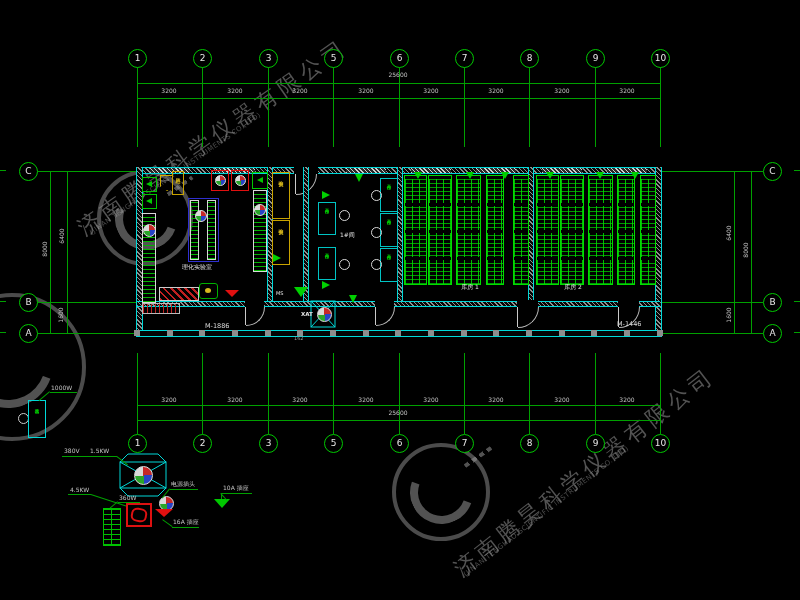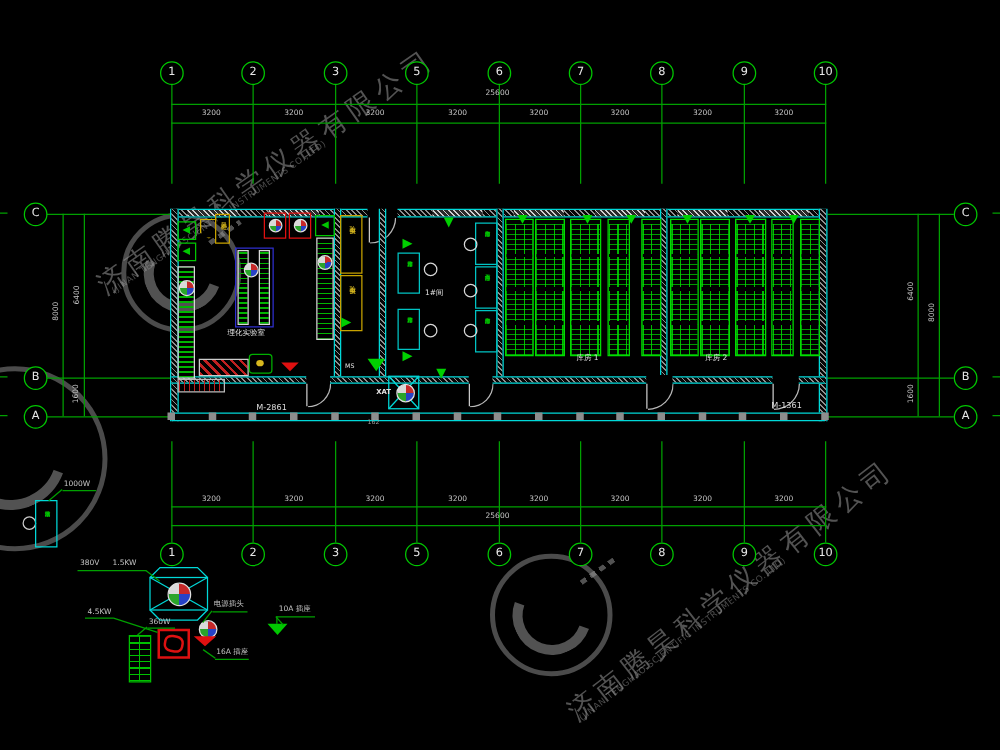--- a/index.html
+++ b/index.html
@@ -206,22 +206,22 @@
     <div class="sq" style="left:363px;top:330px;"></div>
     <div class="sq" style="left:395px;top:330px;"></div>
     <div class="sq" style="left:428px;top:330px;"></div>
     <div class="sq" style="left:461px;top:330px;"></div>
     <div class="sq" style="left:493px;top:330px;"></div>
     <div class="sq" style="left:526px;top:330px;"></div>
     <div class="sq" style="left:559px;top:330px;"></div>
     <div class="sq" style="left:591px;top:330px;"></div>
     <div class="sq" style="left:624px;top:330px;"></div>
     <div class="sq" style="left:657px;top:330px;"></div>
-    <div class="dim" style="left:205px;top:323px;font-size:6.5px;color:#ddd;">M-2861</div>
-    <div class="dim" style="left:617px;top:321px;font-size:6.5px;color:#ddd;">M-1361</div>
+    <div class="dim" style="left:205px;top:323px;font-size:6.5px;color:#ddd;">M-1886</div>
+    <div class="dim" style="left:617px;top:321px;font-size:6.5px;color:#ddd;">M-1446</div>
     <div class="dim" style="left:294px;top:336px;font-size:5px;color:#999;">162</div>
   </div>
 
   <div>
     <div class="gunit" style="left:142px;top:177px;width:13px;height:13px;">
         <span class="tri" style="left:3px;top:3px;border-width:3px 6px 3px 0;border-right-color:#00c800;"></span>
       </div>
     <div class="gunit" style="left:142px;top:194px;width:13px;height:13px;">
         <span class="tri" style="left:3px;top:3px;border-width:3px 6px 3px 0;border-right-color:#00c800;"></span>
       </div>

